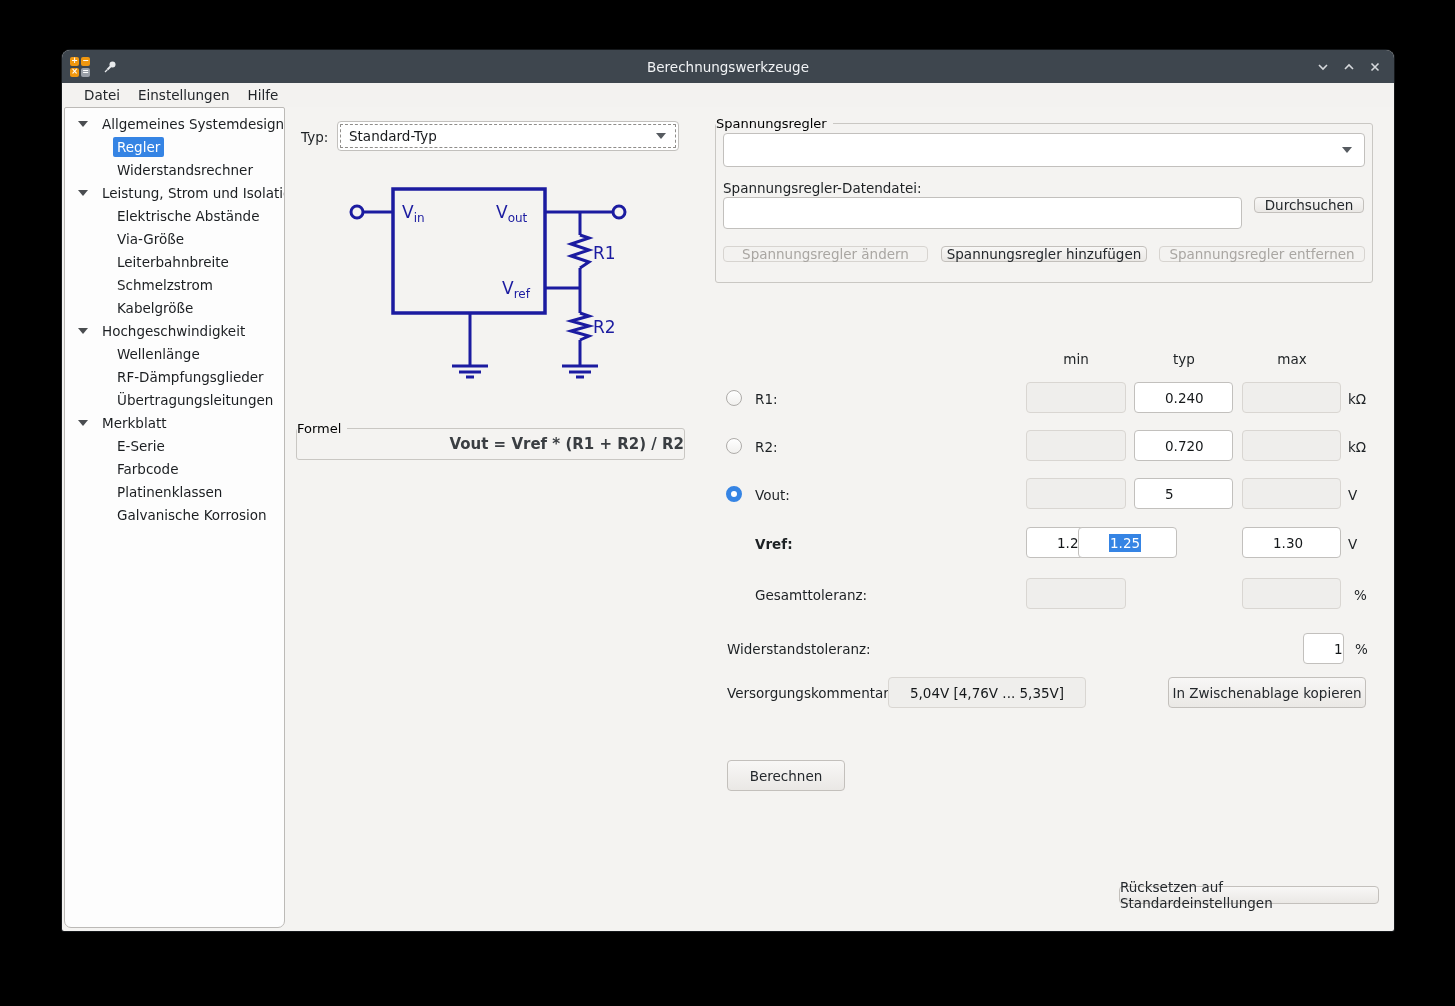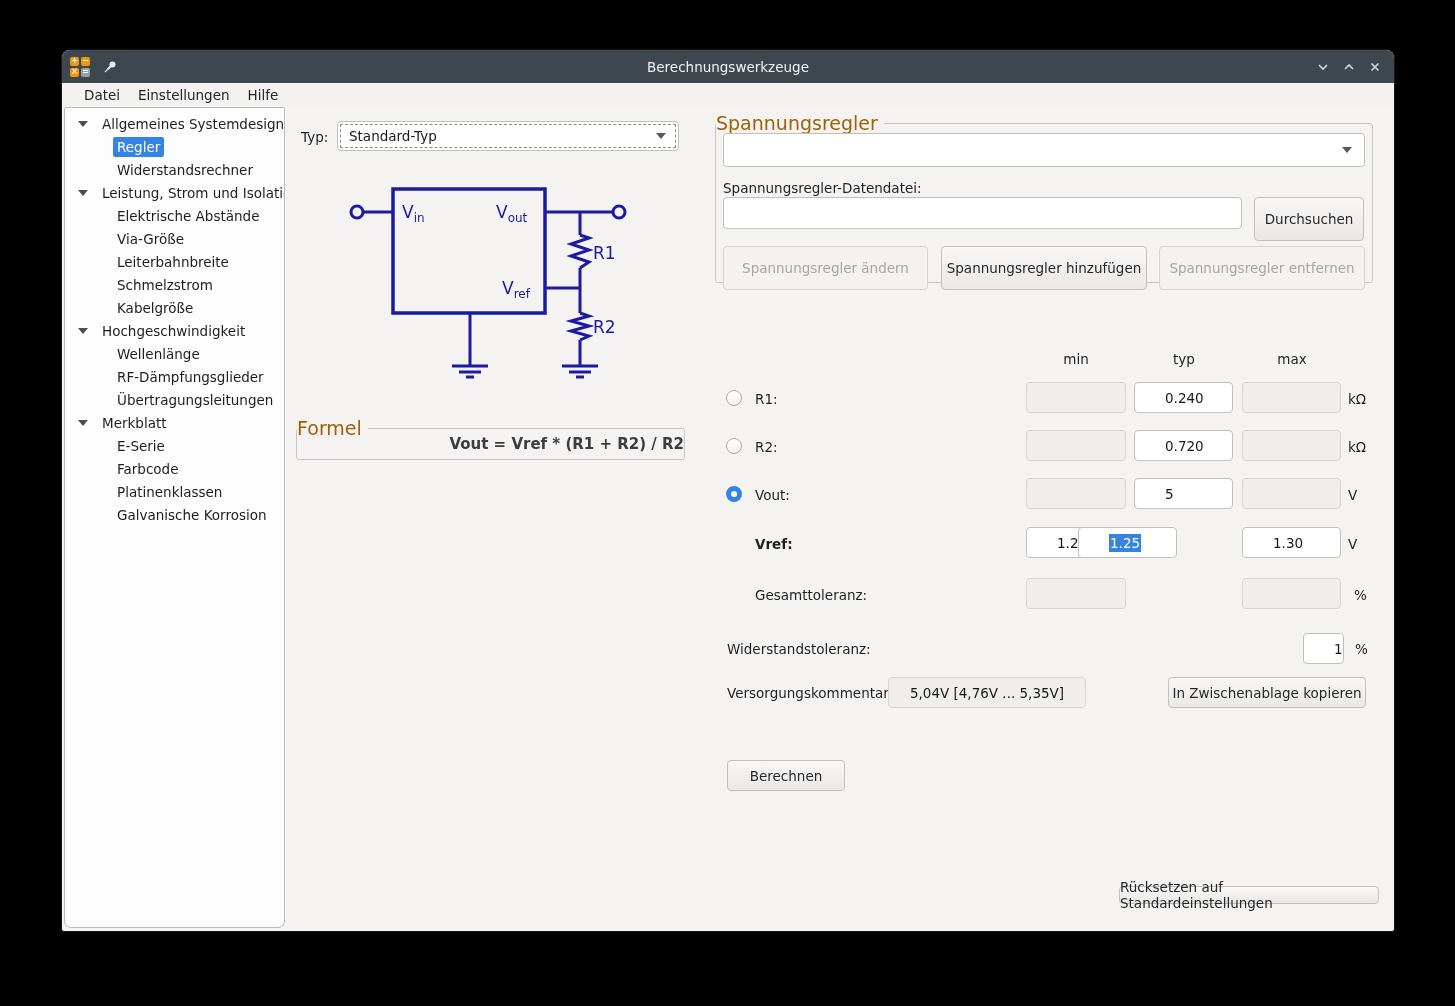--- a/index.html
+++ b/index.html
@@ -40,38 +40,38 @@
                      border-left:5px solid transparent; border-right:5px solid transparent;
                      border-top:6px solid #4a4d50; }
   .tree-row.lvl0 { padding-left:33px; }
   .tree-row.lvl1 { padding-left:48px; }
   .tree-row .lbl { padding:2px 4px; border-radius:2px; white-space:nowrap; }
   .tree-row .lbl.selected { background:#3584e4; color:#fff; }
 
   
   .btn { background:linear-gradient(to bottom,#f8f7f6,#eae8e5); border:1px solid #c3c0bc;
          border-radius:4px; font-size:13.5px; color:#24282c; display:flex;
-         align-items:center; justify-content:center; position:absolute; height:44px; }
+         align-items:center; justify-content:center; position:absolute; height:16px; }
   .btn.disabled { background:#f3f2f0; color:#a9a6a2; border-color:#d7d4d0; }
   .field { position:absolute; height:31px; border-radius:4px; font-size:13.5px;
            display:flex; align-items:center; padding:0 9px; color:#15181a; }
   .field.enabled { background:#fff; border:1px solid #c2c0bd;padding-left:30px; }
   .field.disabled { background:#efeeec; border:1px solid #d9d6d2; }
   .sel-text { background:#3584e4; color:#fff; padding:1px 1px; }
 
   .combo { position:absolute; background:#fff; border:1px solid #c2c0bd; border-radius:4px;
            display:flex; align-items:center; padding:0 11px; font-size:13.5px; color:#17191c; }
   .combo .caret { position:absolute; right:12px; width:0; height:0;
                   border-left:5px solid transparent; border-right:5px solid transparent;
                   border-top:6px solid #565b60; }
   .combo.focused { outline:1px dashed #8f8d8a; outline-offset:-4px; }
 
   .groupbox { position:absolute; border:1px solid #c9c7c3; border-radius:3px; }
   .groupbox > .gb-label { position:absolute; top:-9px; left:0; background:#f4f3f1;
-                          padding-right:6px; font-size:19px; color:#a16207; line-height:17px; }
+                          padding-right:6px; font-size:13px; color:#000000; line-height:17px; }
 
   .label { position:absolute; font-size:13.5px; color:#1d2124; white-space:nowrap; }
   .colhead { position:absolute; font-size:13.5px; color:#1d2124; width:100px; text-align:center; }
   .unit { position:absolute; font-size:13.5px; color:#1d2124; }
 
   .radio { position:absolute; width:16px; height:16px; border-radius:50%; }
   .radio.off { border:1px solid #aeaca9; background:linear-gradient(to bottom,#ffffff,#f1f0ee); }
   .radio.on  { border:5px solid #3584e4; background:#fff; }
 
   .formula-text { width:100%; text-align:right; font-size:15px; font-weight:bold; color:#3a3e42; }

